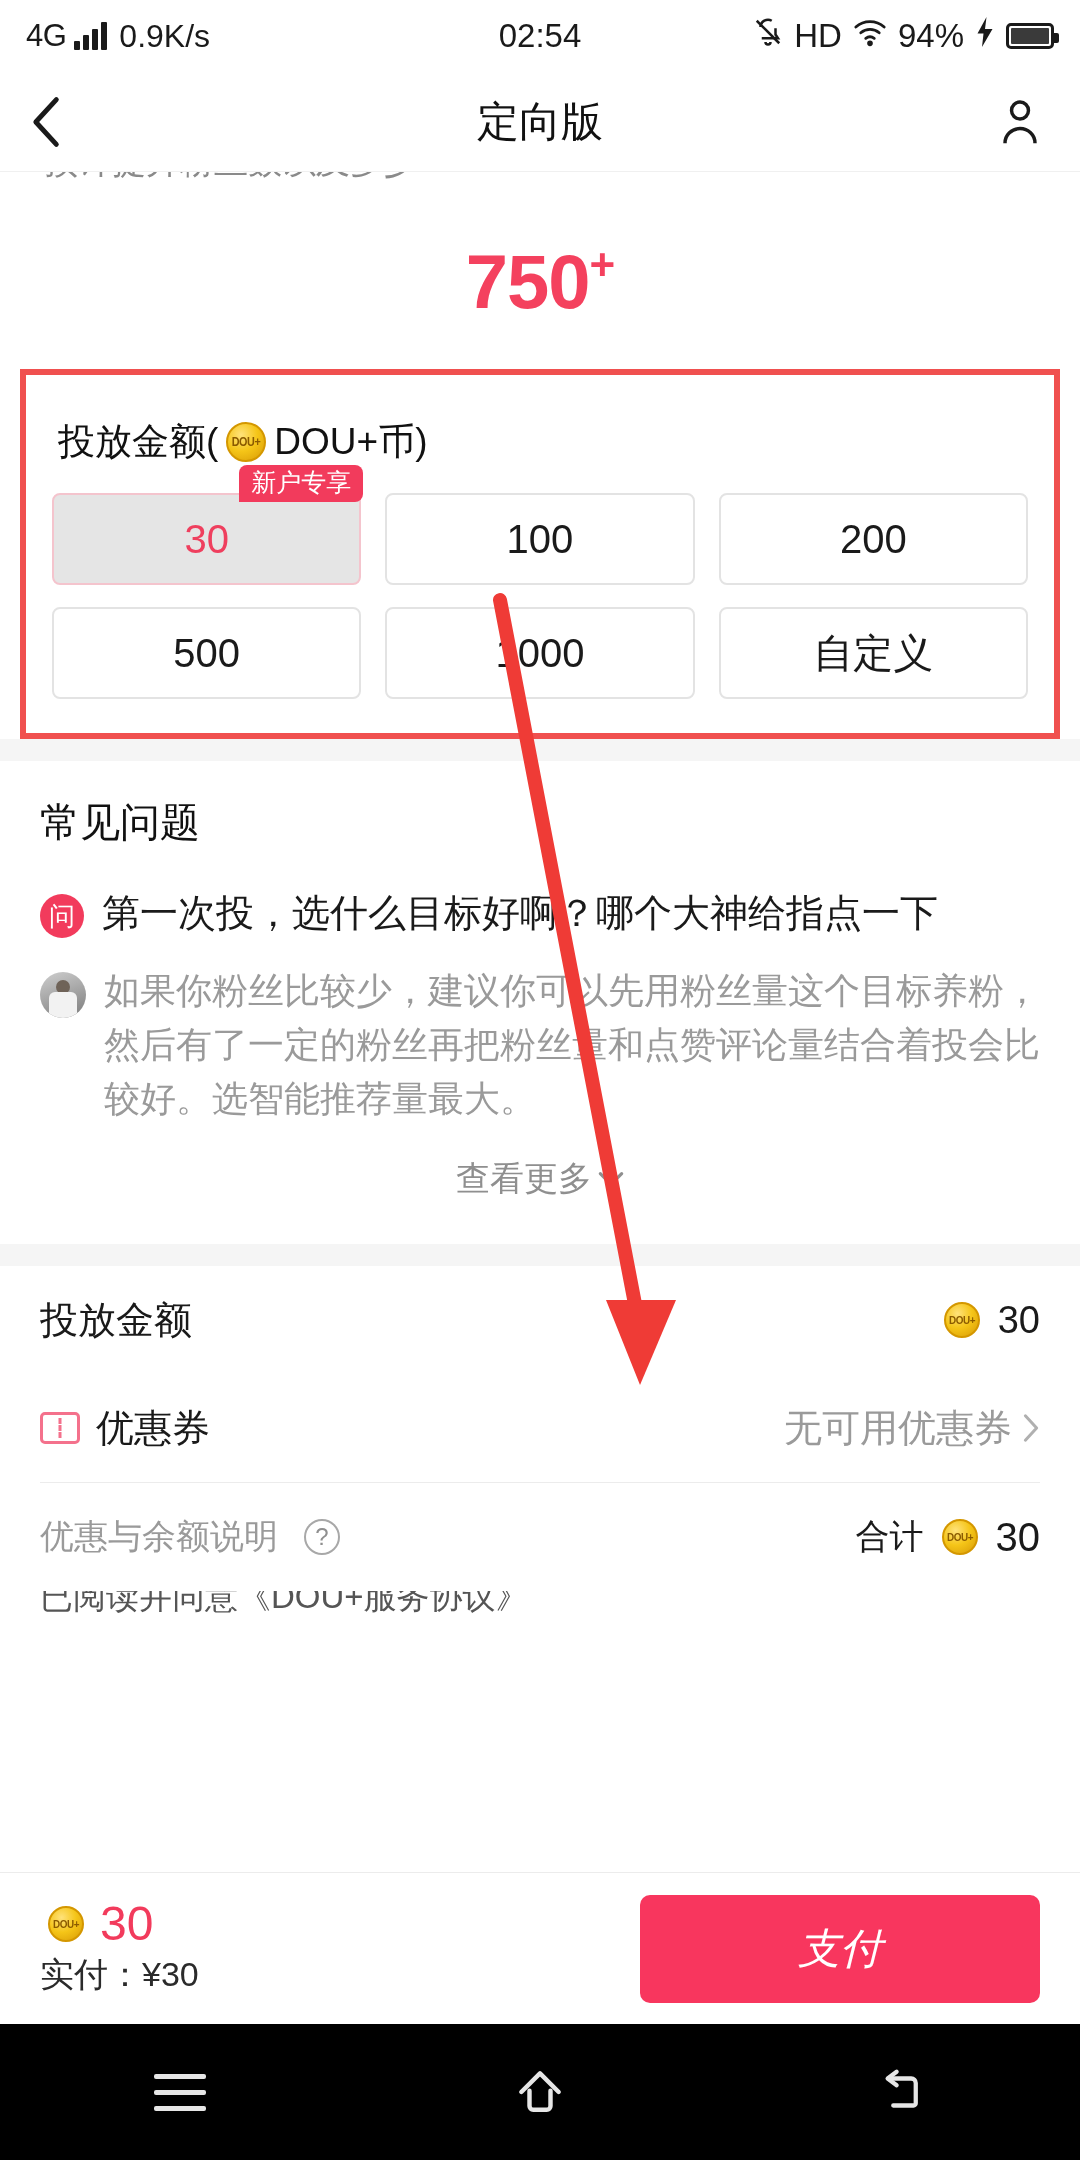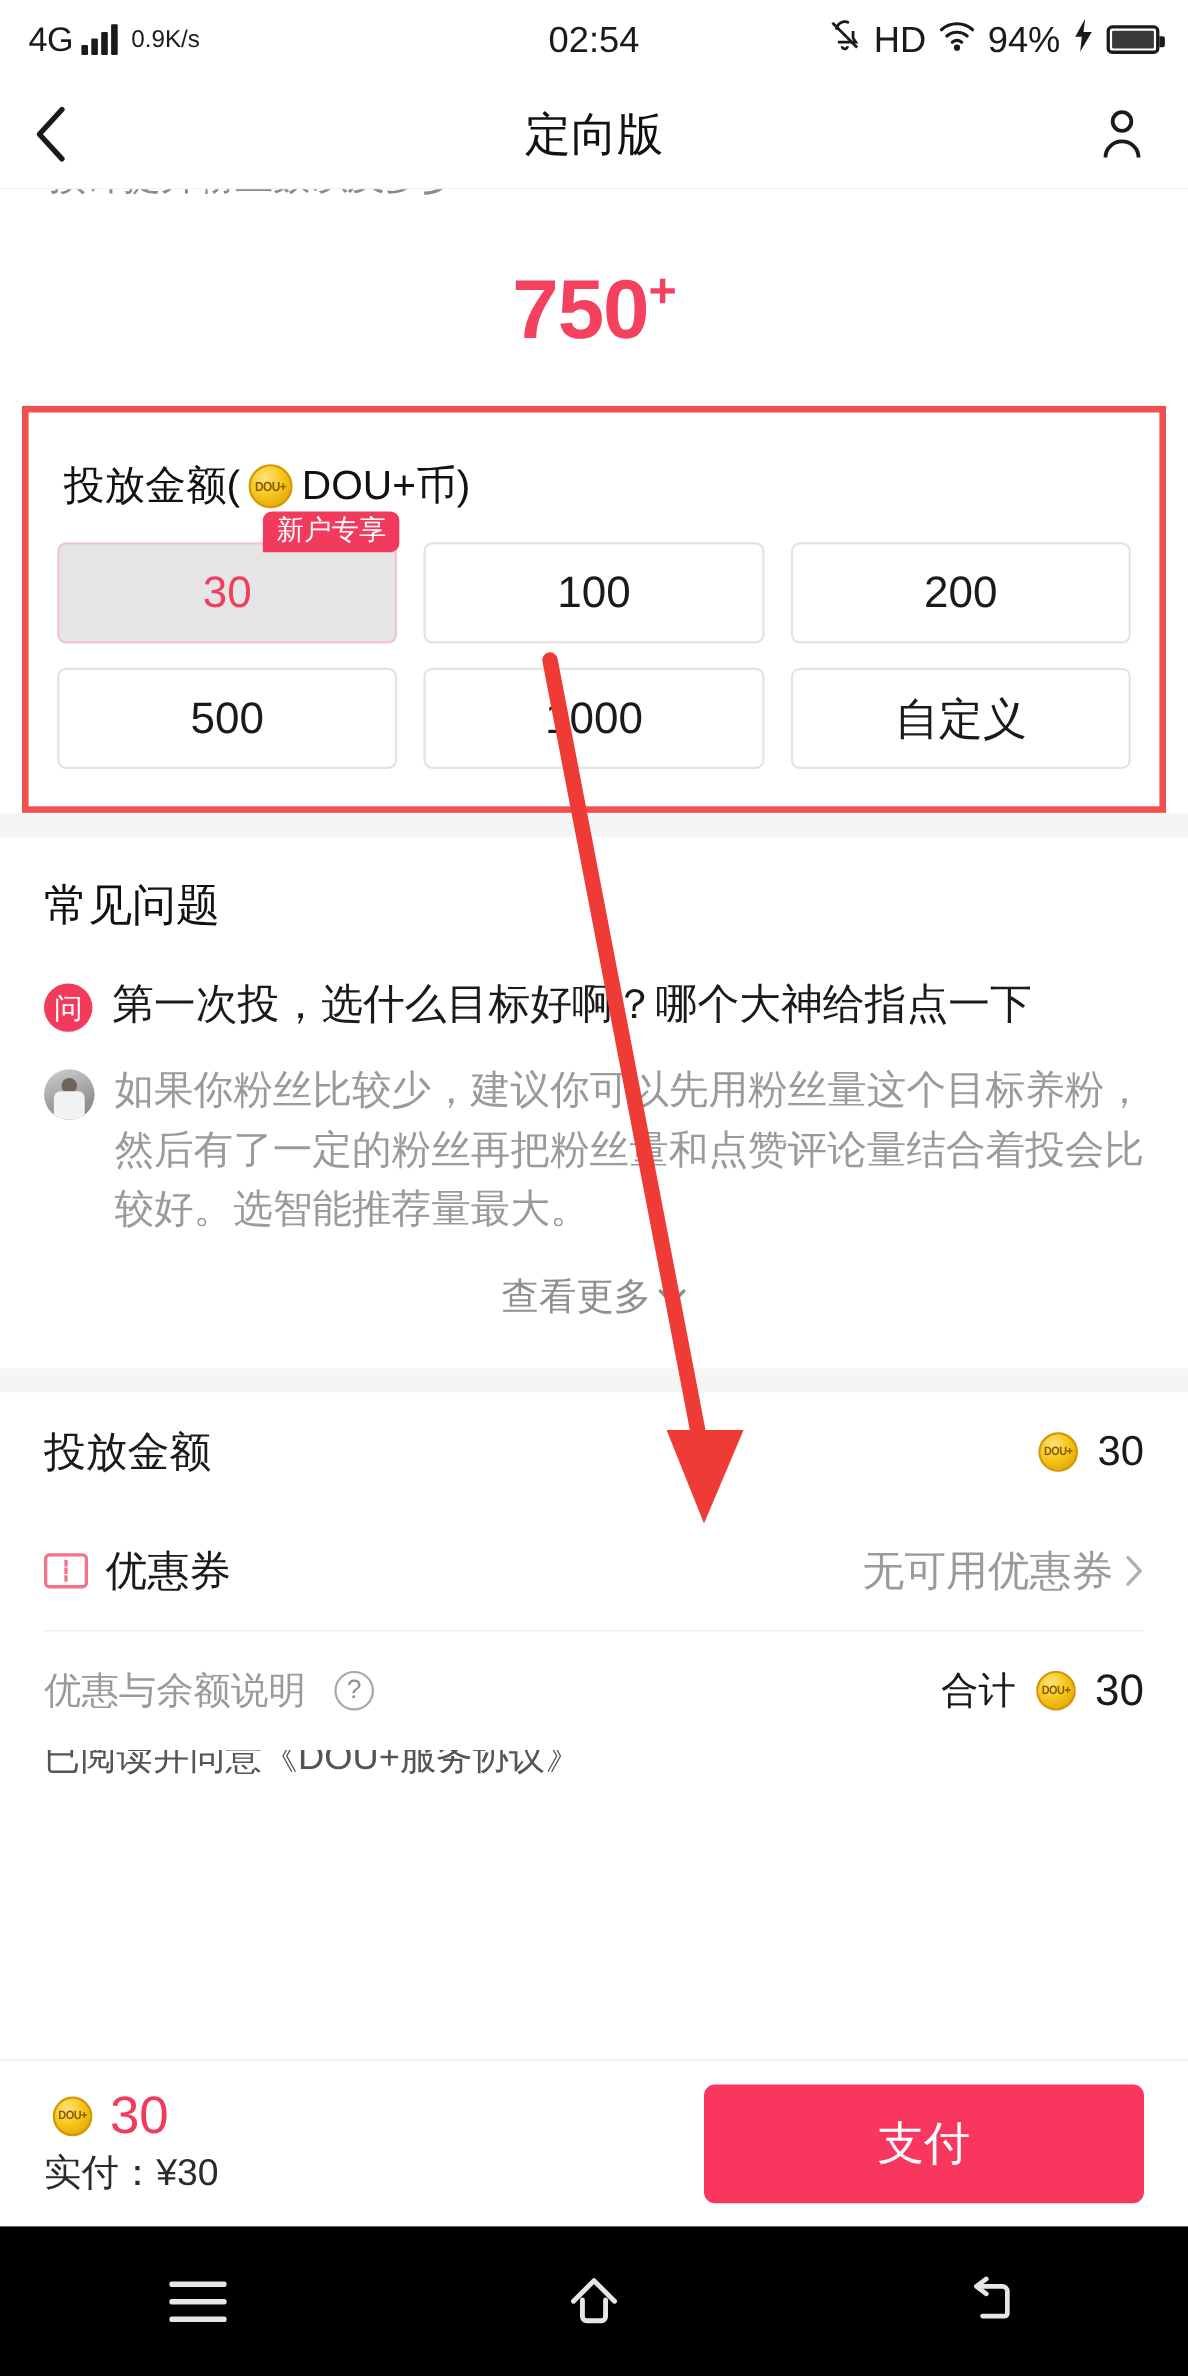--- a/index.html
+++ b/index.html
@@ -27,21 +27,21 @@
     position: relative;
   }
   .sb-left { display: flex; align-items: center; gap: 8px; }
   .sb-4g { font-size: 31px; letter-spacing: -0.5px; }
   .bars { display: flex; align-items: flex-end; gap: 3px; height: 28px; }
   .bars i { display: block; width: 6px; background: #1a1a1a; border-radius: 1px; }
   .bars i:nth-child(1) { height: 9px; }
   .bars i:nth-child(2) { height: 15px; }
   .bars i:nth-child(3) { height: 21px; }
   .bars i:nth-child(4) { height: 28px; }
-  .sb-speed { font-size: 22px; margin-left: 4px; }
+  .sb-speed { font-size: 32px; margin-left: 4px; }
   .sb-center {
     position: absolute; left: 0; right: 0; top: 0; height: 72px;
     display: flex; align-items: center; justify-content: center;
     font-size: 33px; pointer-events: none;
   }
   .sb-right {
     margin-left: auto; display: flex; align-items: center; gap: 11px;
     font-size: 33px;
   }
   .battery {
@@ -199,21 +199,21 @@
     position: absolute; left: 0; right: 0; bottom: 136px; height: 152px;
     background: #fff; border-top: 1px solid #ececec;
     display: flex; align-items: center; padding: 0 40px;
   }
   .bb-left { display: flex; flex-direction: column; gap: 4px; }
   .bb-amount { display: flex; align-items: center; gap: 8px; font-size: 48px; color: #f23b5c; line-height: 1; }
   .bb-real { font-size: 34px; color: #2b2b2b; }
   .pay-btn {
     margin-left: auto; width: 400px; height: 108px; border-radius: 10px;
     background: #f8365e; color: #fff; font-size: 42px;
-    display: flex; align-items: center; justify-content: center;
+    display: flex; align-items: center; justify-content: center; font-style: italic;
   }
 
   
   .navbar {
     position: absolute; left: 0; right: 0; bottom: 0; height: 136px;
     background: #000; display: flex; align-items: center; justify-content: space-around;
   }
   .nav-item { width: 110px; height: 90px; display: flex; align-items: center; justify-content: center; }
   .hamb { display: flex; flex-direction: column; gap: 11px; }
   .hamb i { display: block; width: 52px; height: 5px; background: #e6e6e6; border-radius: 2px; }

